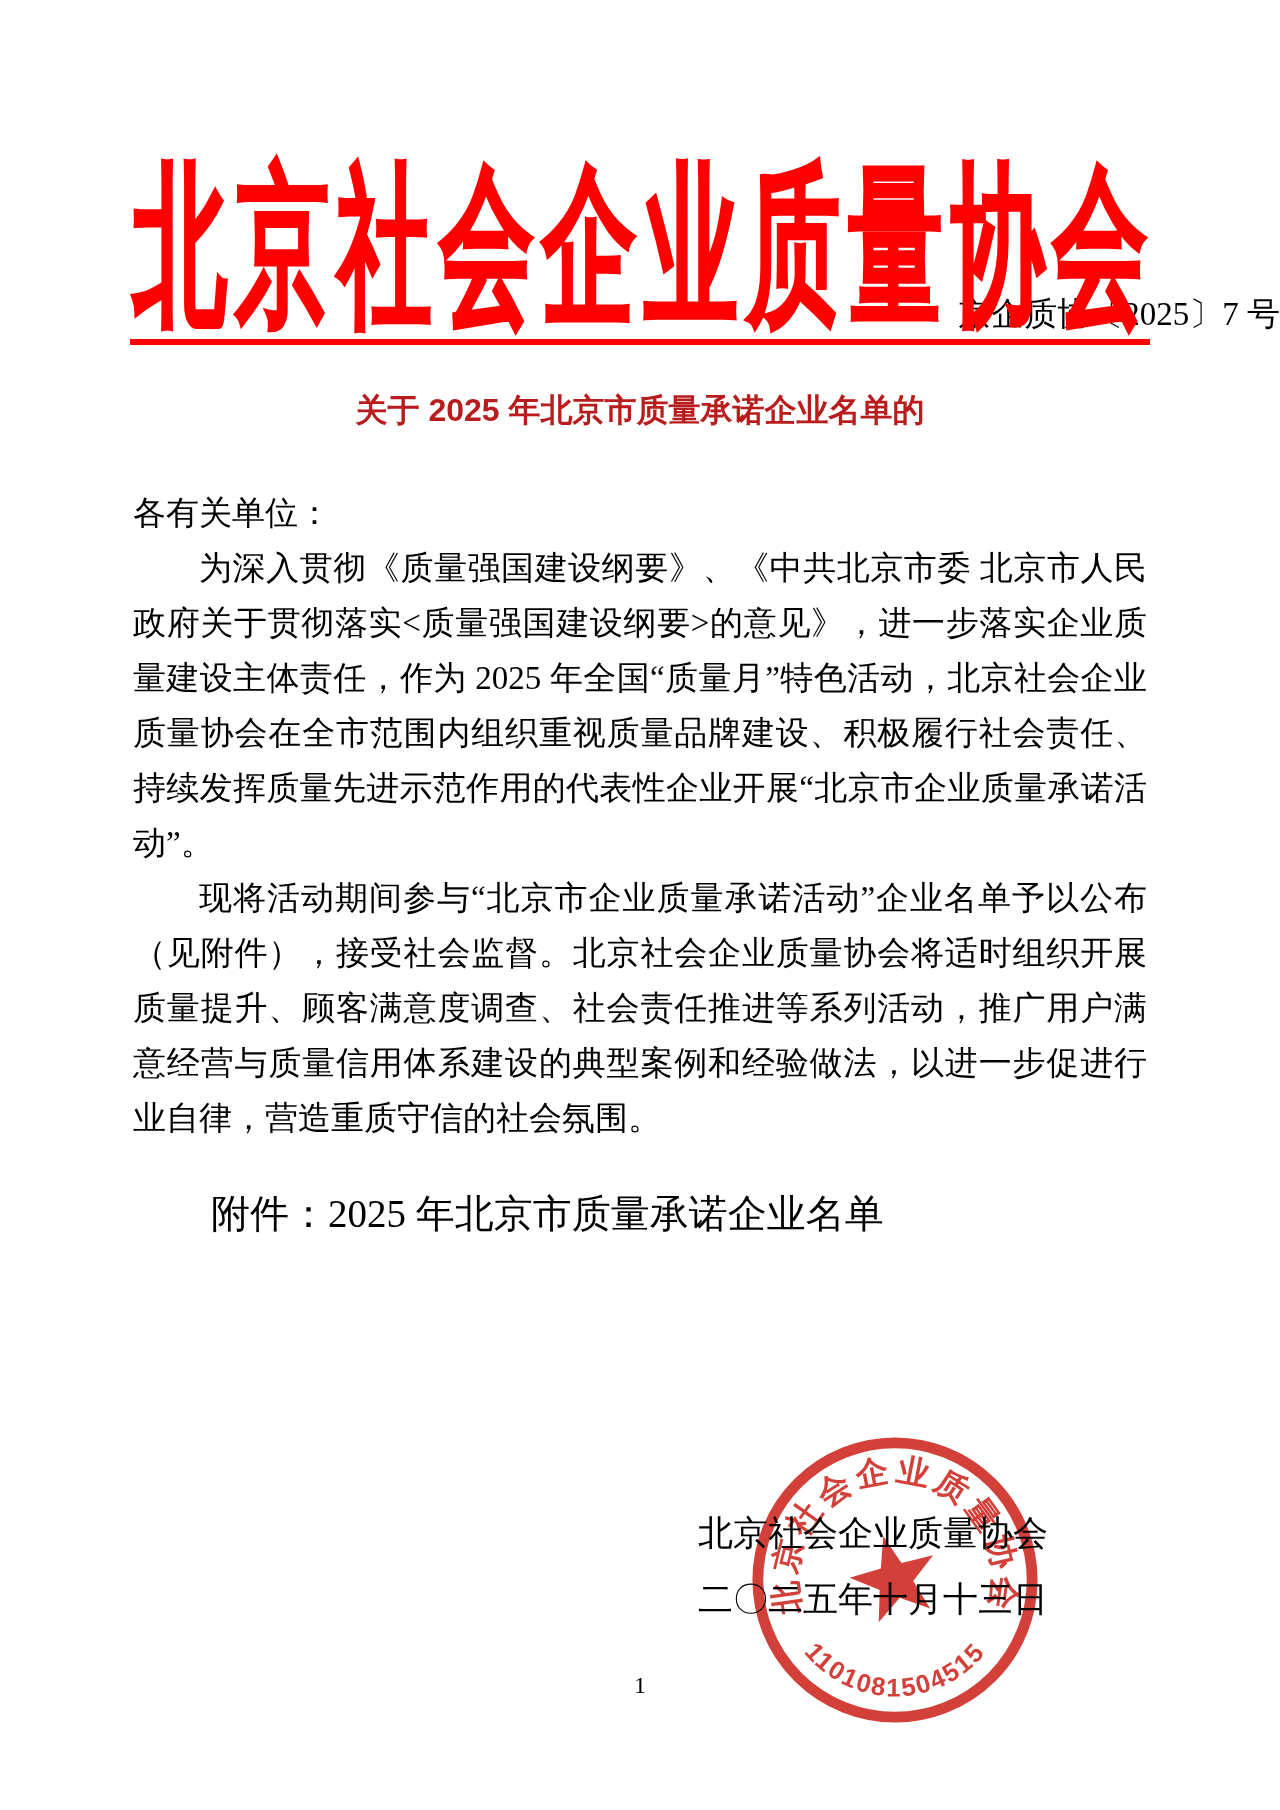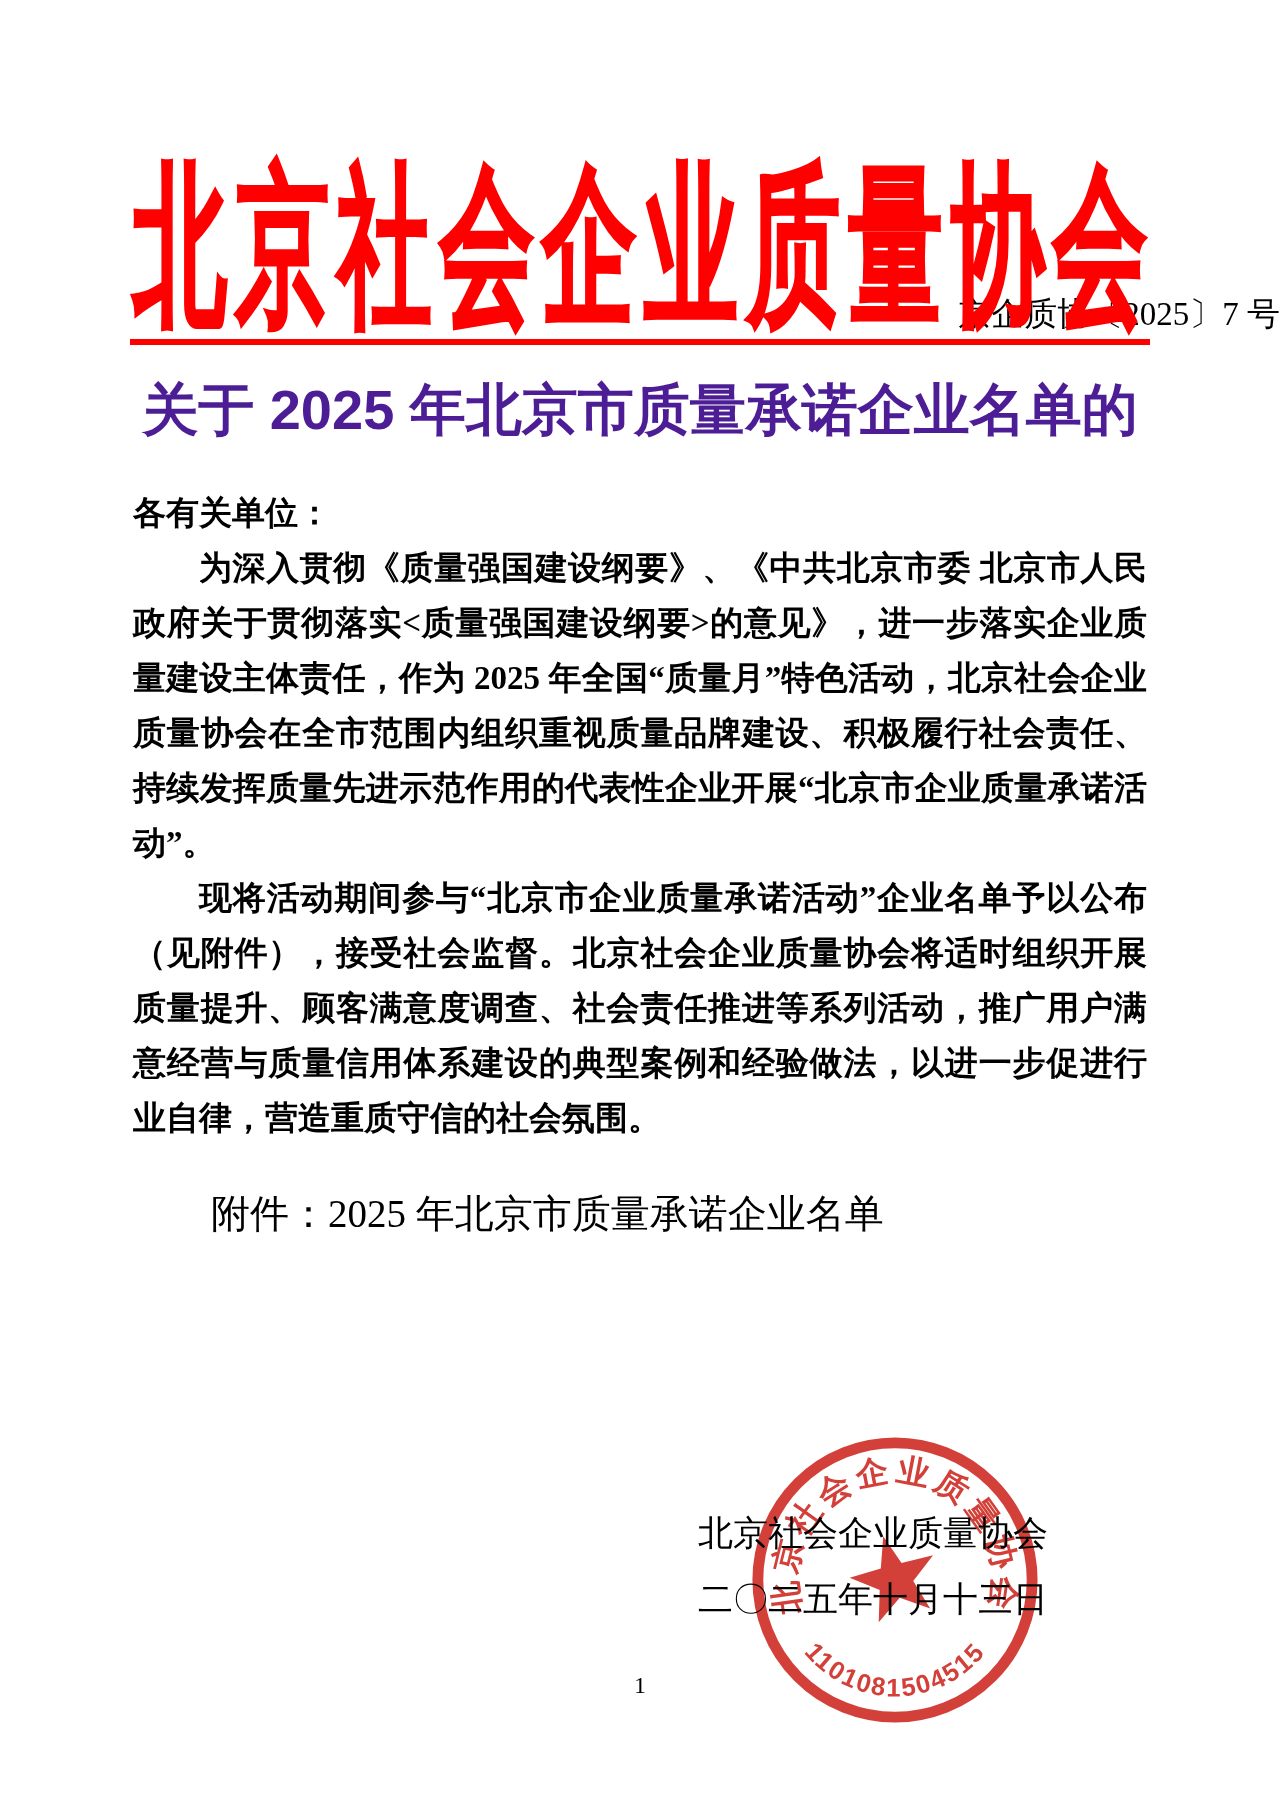--- a/index.html
+++ b/index.html
@@ -40,33 +40,32 @@
     height: 6px;
     background: #ff0000;
     margin: 5px auto 0 auto;
   }
   
   .doc-title {
     margin-top: 34px;
     text-align: center;
     font-family: "Liberation Sans", "DejaVu Sans", sans-serif;
     font-weight: 700;
-    font-size: 56px;
+    font-size: 32px;
     line-height: 62px;
-    color: #4c1d95;
+    color: #b91c1c;
   }
   
   .body-text {
     margin: 45px 133px 0 133px;
     font-size: 33px;
     line-height: 55px;
     text-align: justify;
     text-justify: inter-ideograph;
     text-align-last: left;
-    font-weight: bold;
   }
   .body-text .salutation { text-indent: 0; }
   .body-text .para { text-indent: 2em; }
   .attachment {
     margin: 40px 133px 0 133px;
     font-size: 39px;
     line-height: 55px;
     text-indent: 2em;
   }
   

